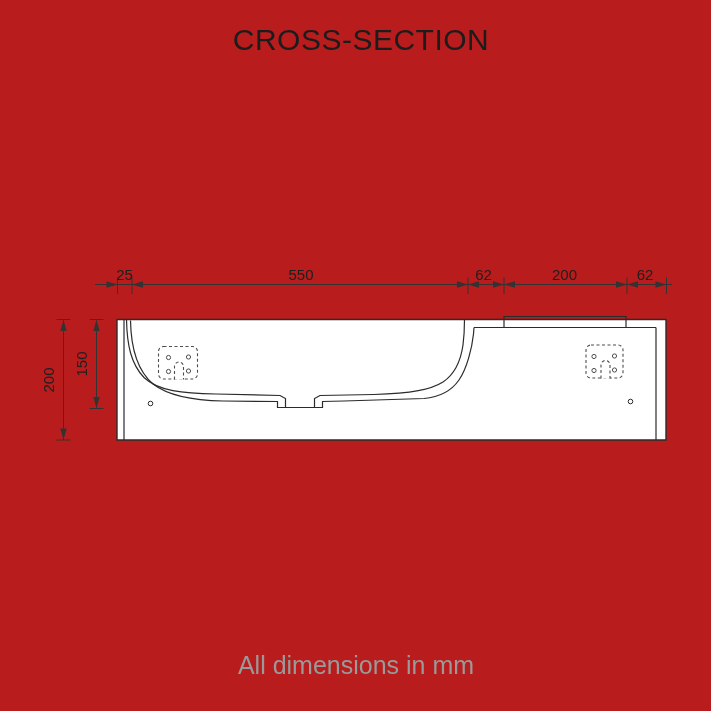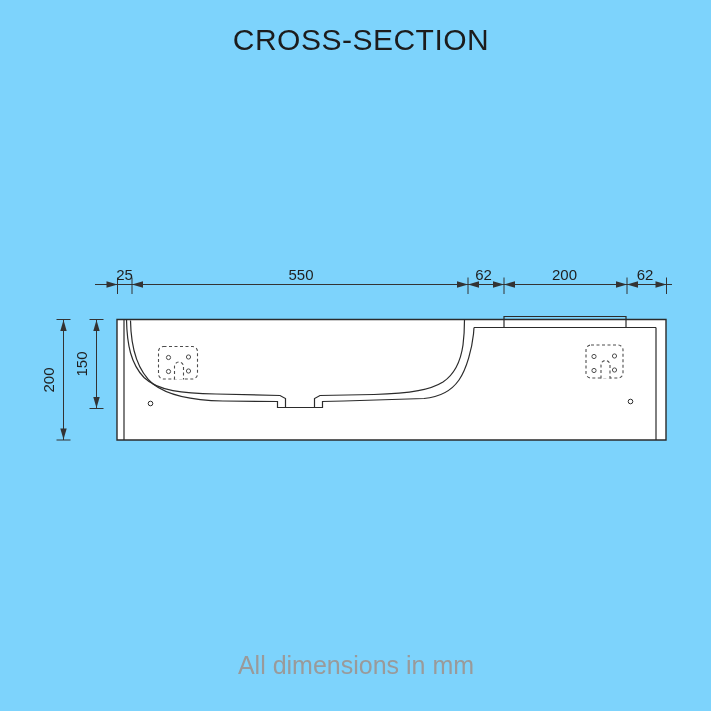--- a/index.html
+++ b/index.html
@@ -1,16 +1,16 @@
 <!DOCTYPE html>
 <html><head>
 <meta charset="utf-8">
 <style>
   html,body{margin:0;padding:0;background:#ffffff;}
-  .page{position:relative;width:711px;height:711px;background:#7dd3fc;overflow:hidden;
+  .page{position:relative;width:711px;height:711px;background:#b91c1c;overflow:hidden;
         font-family:"Liberation Sans", sans-serif;}
   svg{display:block;}
   .title-text{font-family:"Liberation Sans", sans-serif;font-size:30px;letter-spacing:0.5px;
               fill:#1c1c1c;font-weight:500;}
   .note-text{font-family:"Liberation Sans", sans-serif;font-size:25px;fill:#9a9a9a;}
   .dim-text{font-family:"Liberation Sans", sans-serif;font-size:15px;fill:#1f1f1f;}
   .outline-fill{stroke:#2b2b2b;stroke-width:1.4;fill:#ffffff;}
   .innerline{stroke:#2b2b2b;stroke-width:1.2;fill:none;}
   .hole{stroke:#2b2b2b;stroke-width:1;fill:#ffffff;}
   .dimline{stroke:#333333;stroke-width:1;fill:none;}

